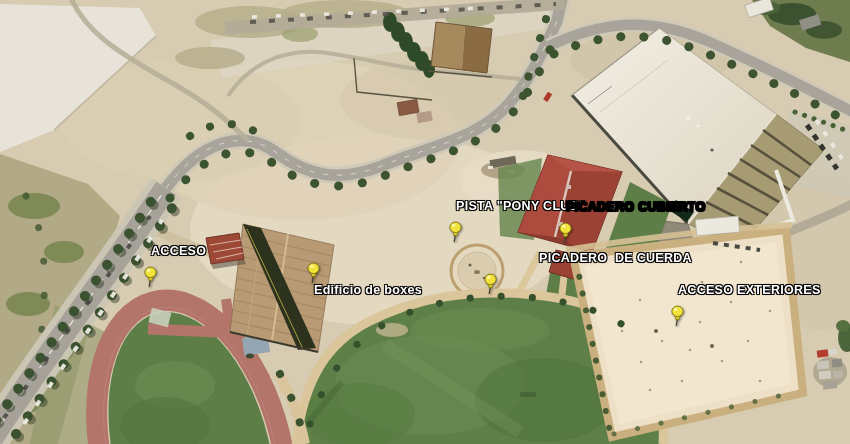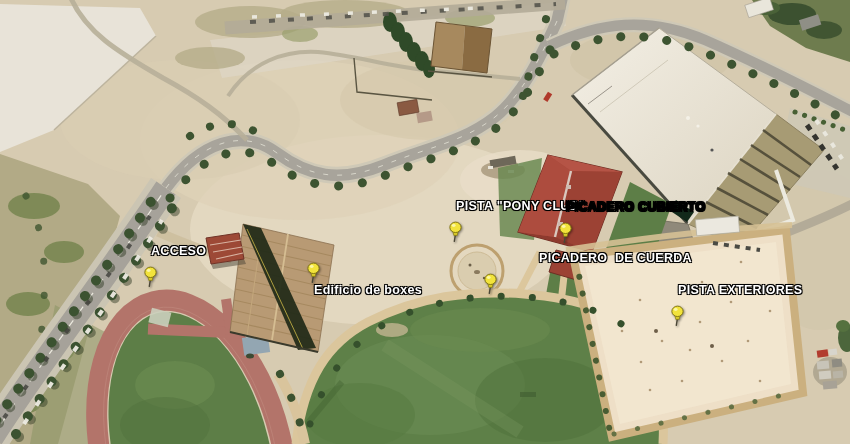--- a/index.html
+++ b/index.html
@@ -321,16 +321,16 @@
         </svg>
         <span class="marker-label" style="color: rgb(255, 255, 255); padding-left: 48px;">PICADERO  DE CUERDA</span>
       </div>
       <div class="marker" style="left: 669px; top: 305px;">
         <svg class="pin" viewBox="0 0 16 20">
           <line x1="8" y1="12" x2="6.8" y2="19.3" stroke="#4a4636" stroke-width="1.3"></line>
           <polygon points="5.6,9.5 10.4,9.5 9.6,13.2 6.4,13.2" fill="#d9cb2a" stroke="#7d7110" stroke-width="0.6"></polygon>
           <ellipse cx="8" cy="5.6" rx="5.3" ry="4.9" fill="#f2e33b" stroke="#7d7110" stroke-width="0.9"></ellipse>
           <ellipse cx="6.3" cy="3.9" rx="1.8" ry="1.4" fill="#fbf7a6"></ellipse>
         </svg>
-        <span class="marker-label" style="color: rgb(255, 255, 255);">PISTA EXTERIORES</span>
+        <span class="marker-label" style="color: rgb(255, 255, 255);">ACCESO EXTERIORES</span>
       </div>
     </div>
 </div>
 
 </body></html>

